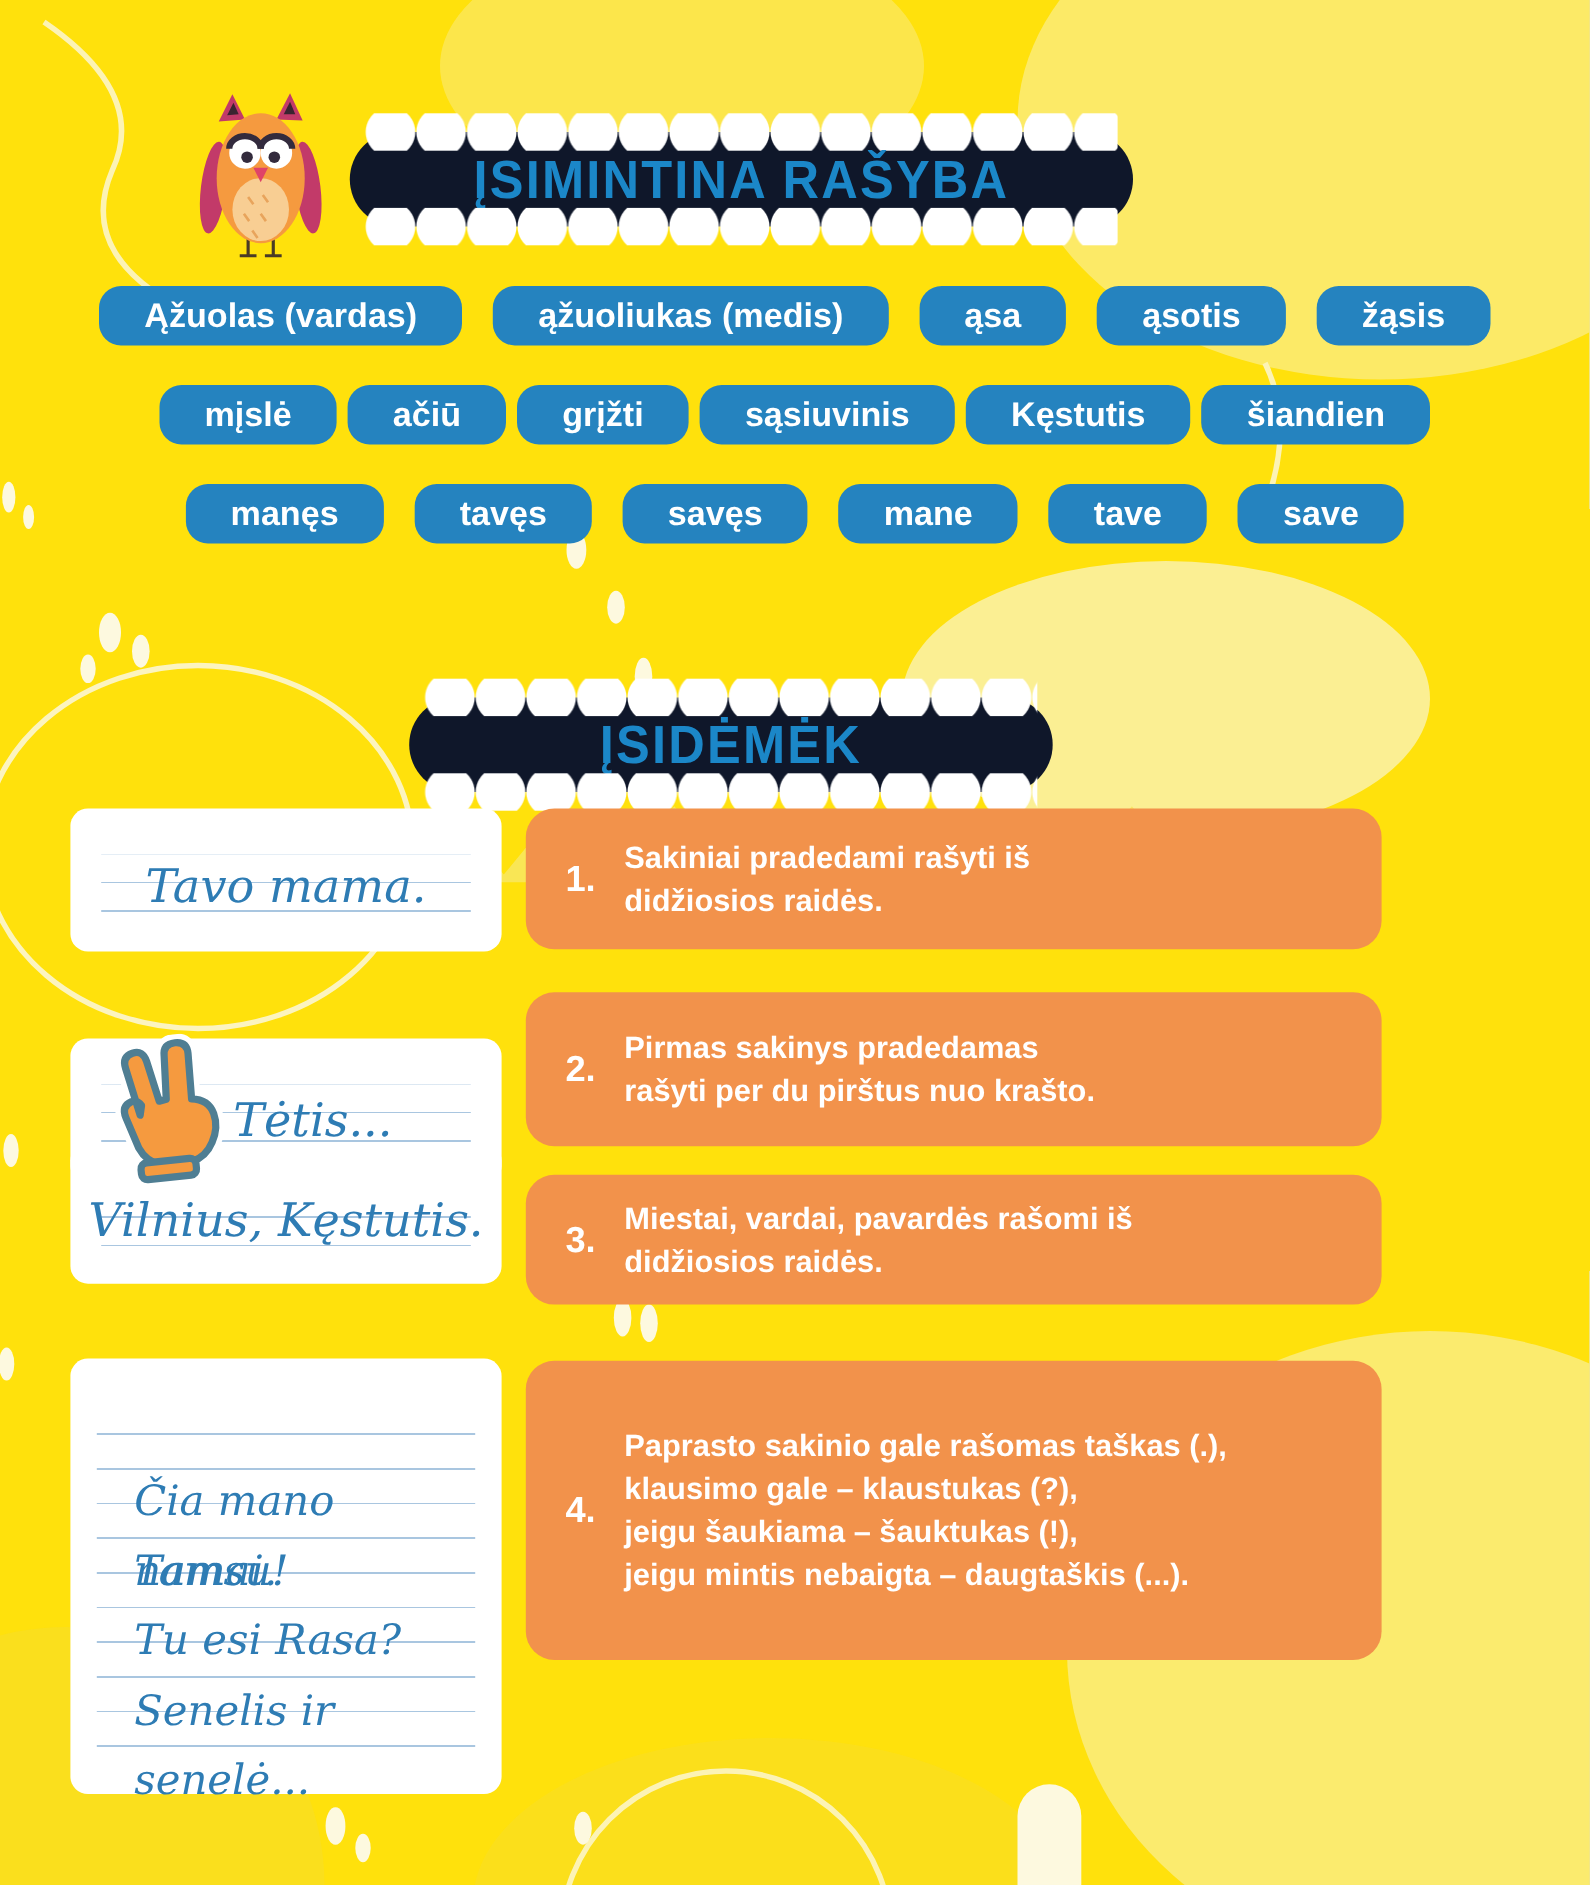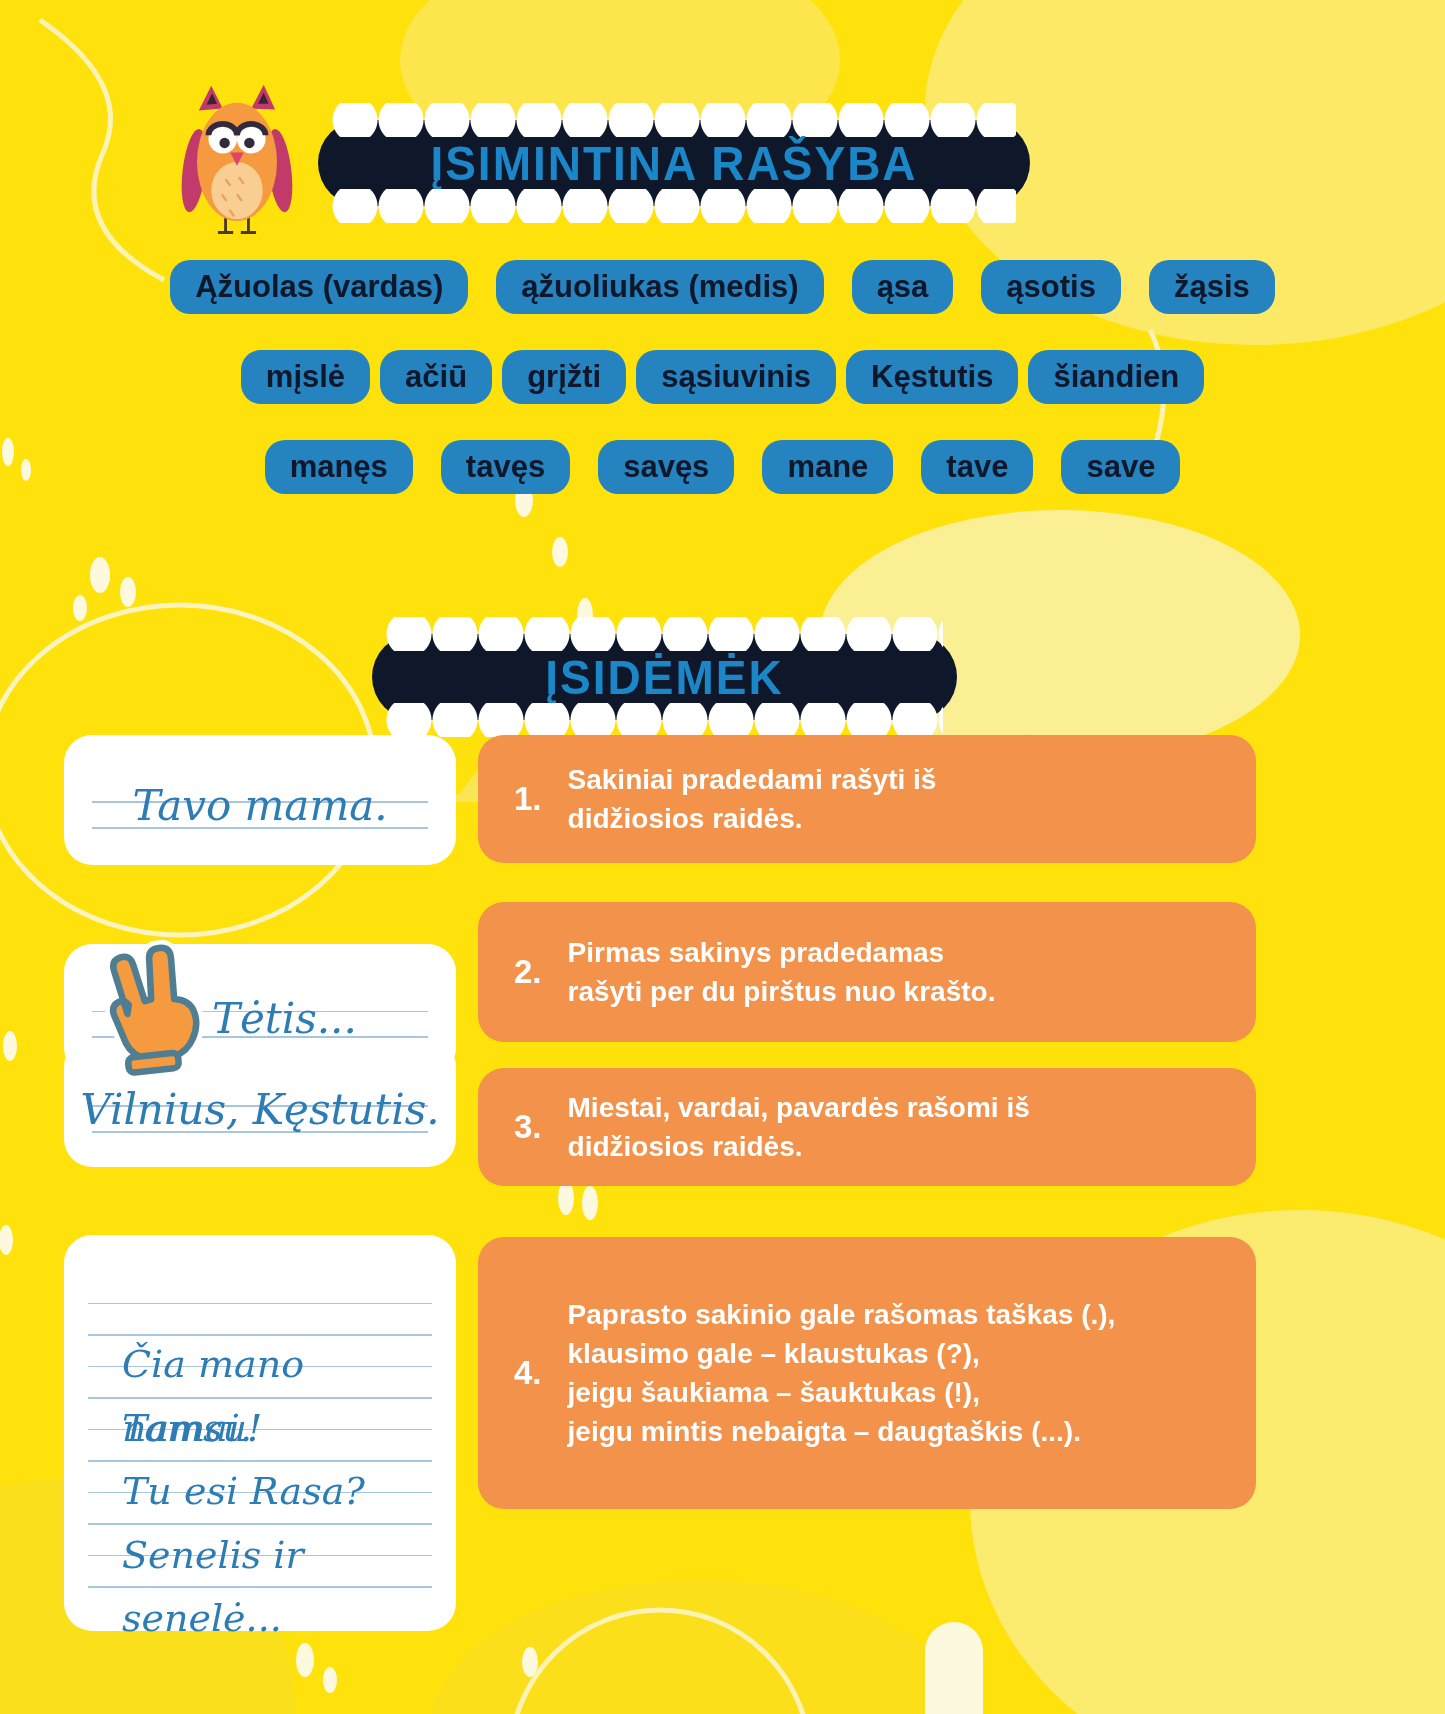--- a/index.html
+++ b/index.html
@@ -34,28 +34,28 @@
 
   
   .pill-row{
     position:absolute;left:0;right:0;display:flex;justify-content:center;
     gap:28px;z-index:2;
   }
   #pill-row-0{top:260px;}
   #pill-row-1{top:350px;gap:10px;}
   #pill-row-2{top:440px;}
   .pill{
-    background:#2583BF;color:#0f172a;border-radius:20px;
+    background:#2583BF;color:#ffffff;border-radius:20px;
     font-weight:bold;font-size:31px;line-height:54px;
-    padding:0 25px;white-space:nowrap;
+    padding:0 41px;white-space:nowrap;
   }
 
   
   .example-card{
-    position:absolute;left:64px;width:392px;background:#fff;border-radius:28px;z-index:2;
+    position:absolute;left:64px;width:392px;background:#fff;border-radius:16px;z-index:2;
   }
   .rule-box{
     position:absolute;left:478px;width:778px;background:#F2924B;border-radius:26px;
     display:flex;align-items:center;z-index:2;
   }
   .rule-num{
     flex:0 0 auto;margin:0 26px 0 36px;color:#fff;font-weight:bold;font-size:33px;
   }
   .rule-text{
     flex:1;color:#fff;font-weight:bold;font-size:28px;line-height:1.4;

